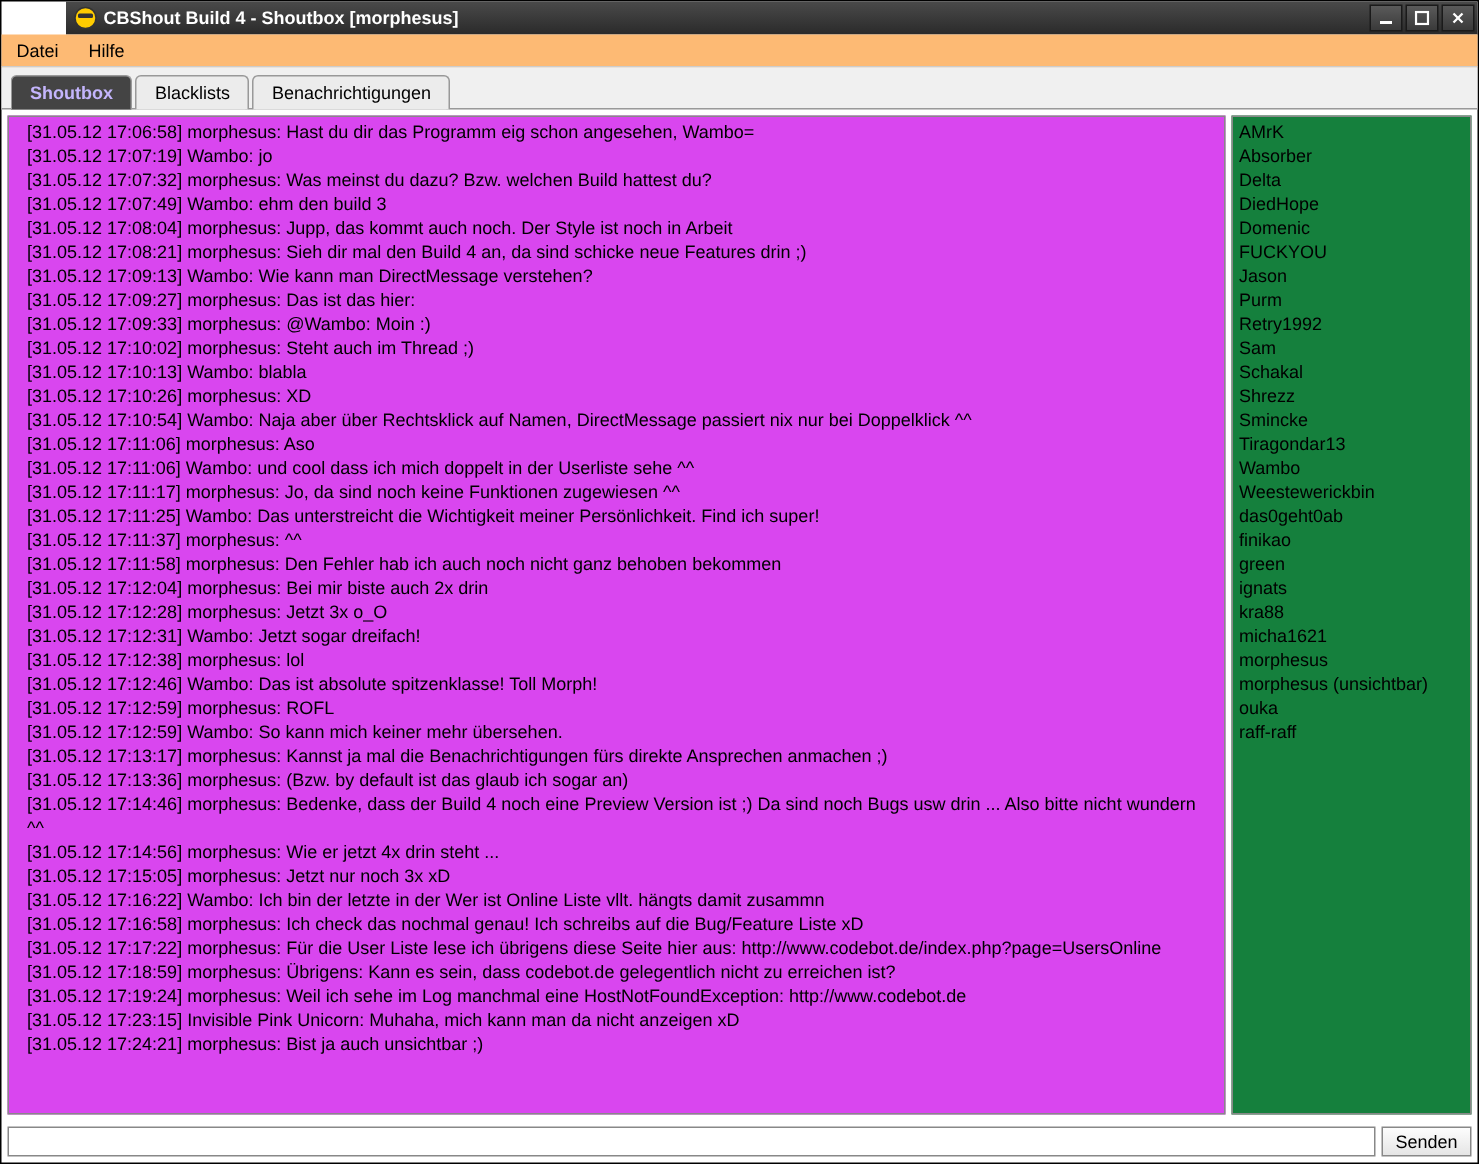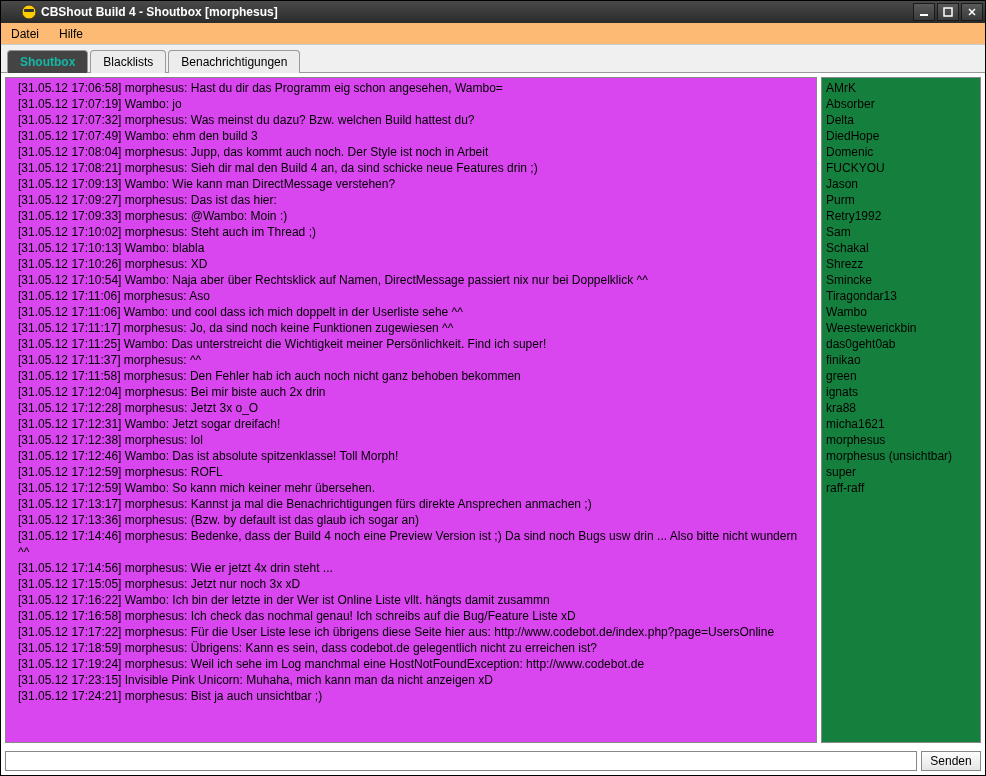--- a/index.html
+++ b/index.html
@@ -20,23 +20,24 @@
     background: #fff;
     display: flex;
     flex-direction: column;
   }
   .titlebar {
     height: 22px;
     background: linear-gradient(to bottom, #4a4a4a, #2a2a2a);
     color: #fff;
     display: flex;
     align-items: center;
-    padding: 0 2px 0 20px;
+    padding: 0 2px 0 5px;
     font-size: 12px;
     font-weight: bold;
+    margin-left: 43px;
   }
   .titlebar .icon {
     width: 16px;
     height: 16px;
     margin-right: 4px;
     display: inline-flex;
     align-items: center;
     justify-content: center;
   }
   .titlebar .title-text { flex: 1; }
@@ -84,21 +85,21 @@
     border-top-left-radius: 4px;
     border-top-right-radius: 4px;
     font-size: 12px;
     cursor: pointer;
     margin-right: 2px;
     position: relative;
     top: 1px;
   }
   .tab.active {
     background: #444;
-    color: #14b8a6;
+    color: #c4b5fd;
     font-weight: bold;
     z-index: 2;
   }
   .content {
     flex: 1;
     display: flex;
     gap: 4px;
     padding: 4px;
     min-height: 0;
   }
@@ -263,21 +264,21 @@
         <div class="user">Wambo</div>
         <div class="user">Weestewerickbin</div>
         <div class="user">das0geht0ab</div>
         <div class="user">finikao</div>
         <div class="user">green</div>
         <div class="user">ignats</div>
         <div class="user">kra88</div>
         <div class="user">micha1621</div>
         <div class="user">morphesus</div>
         <div class="user">morphesus (unsichtbar)</div>
-        <div class="user">super</div>
+        <div class="user">ouka</div>
         <div class="user">raff-raff</div>
       </div>
   </div>
 
   <div class="inputrow">
     <input class="msginput" type="text" placeholder="" style="">
     <button class="sendbtn">Senden</button>
   </div>
 
 </div>

